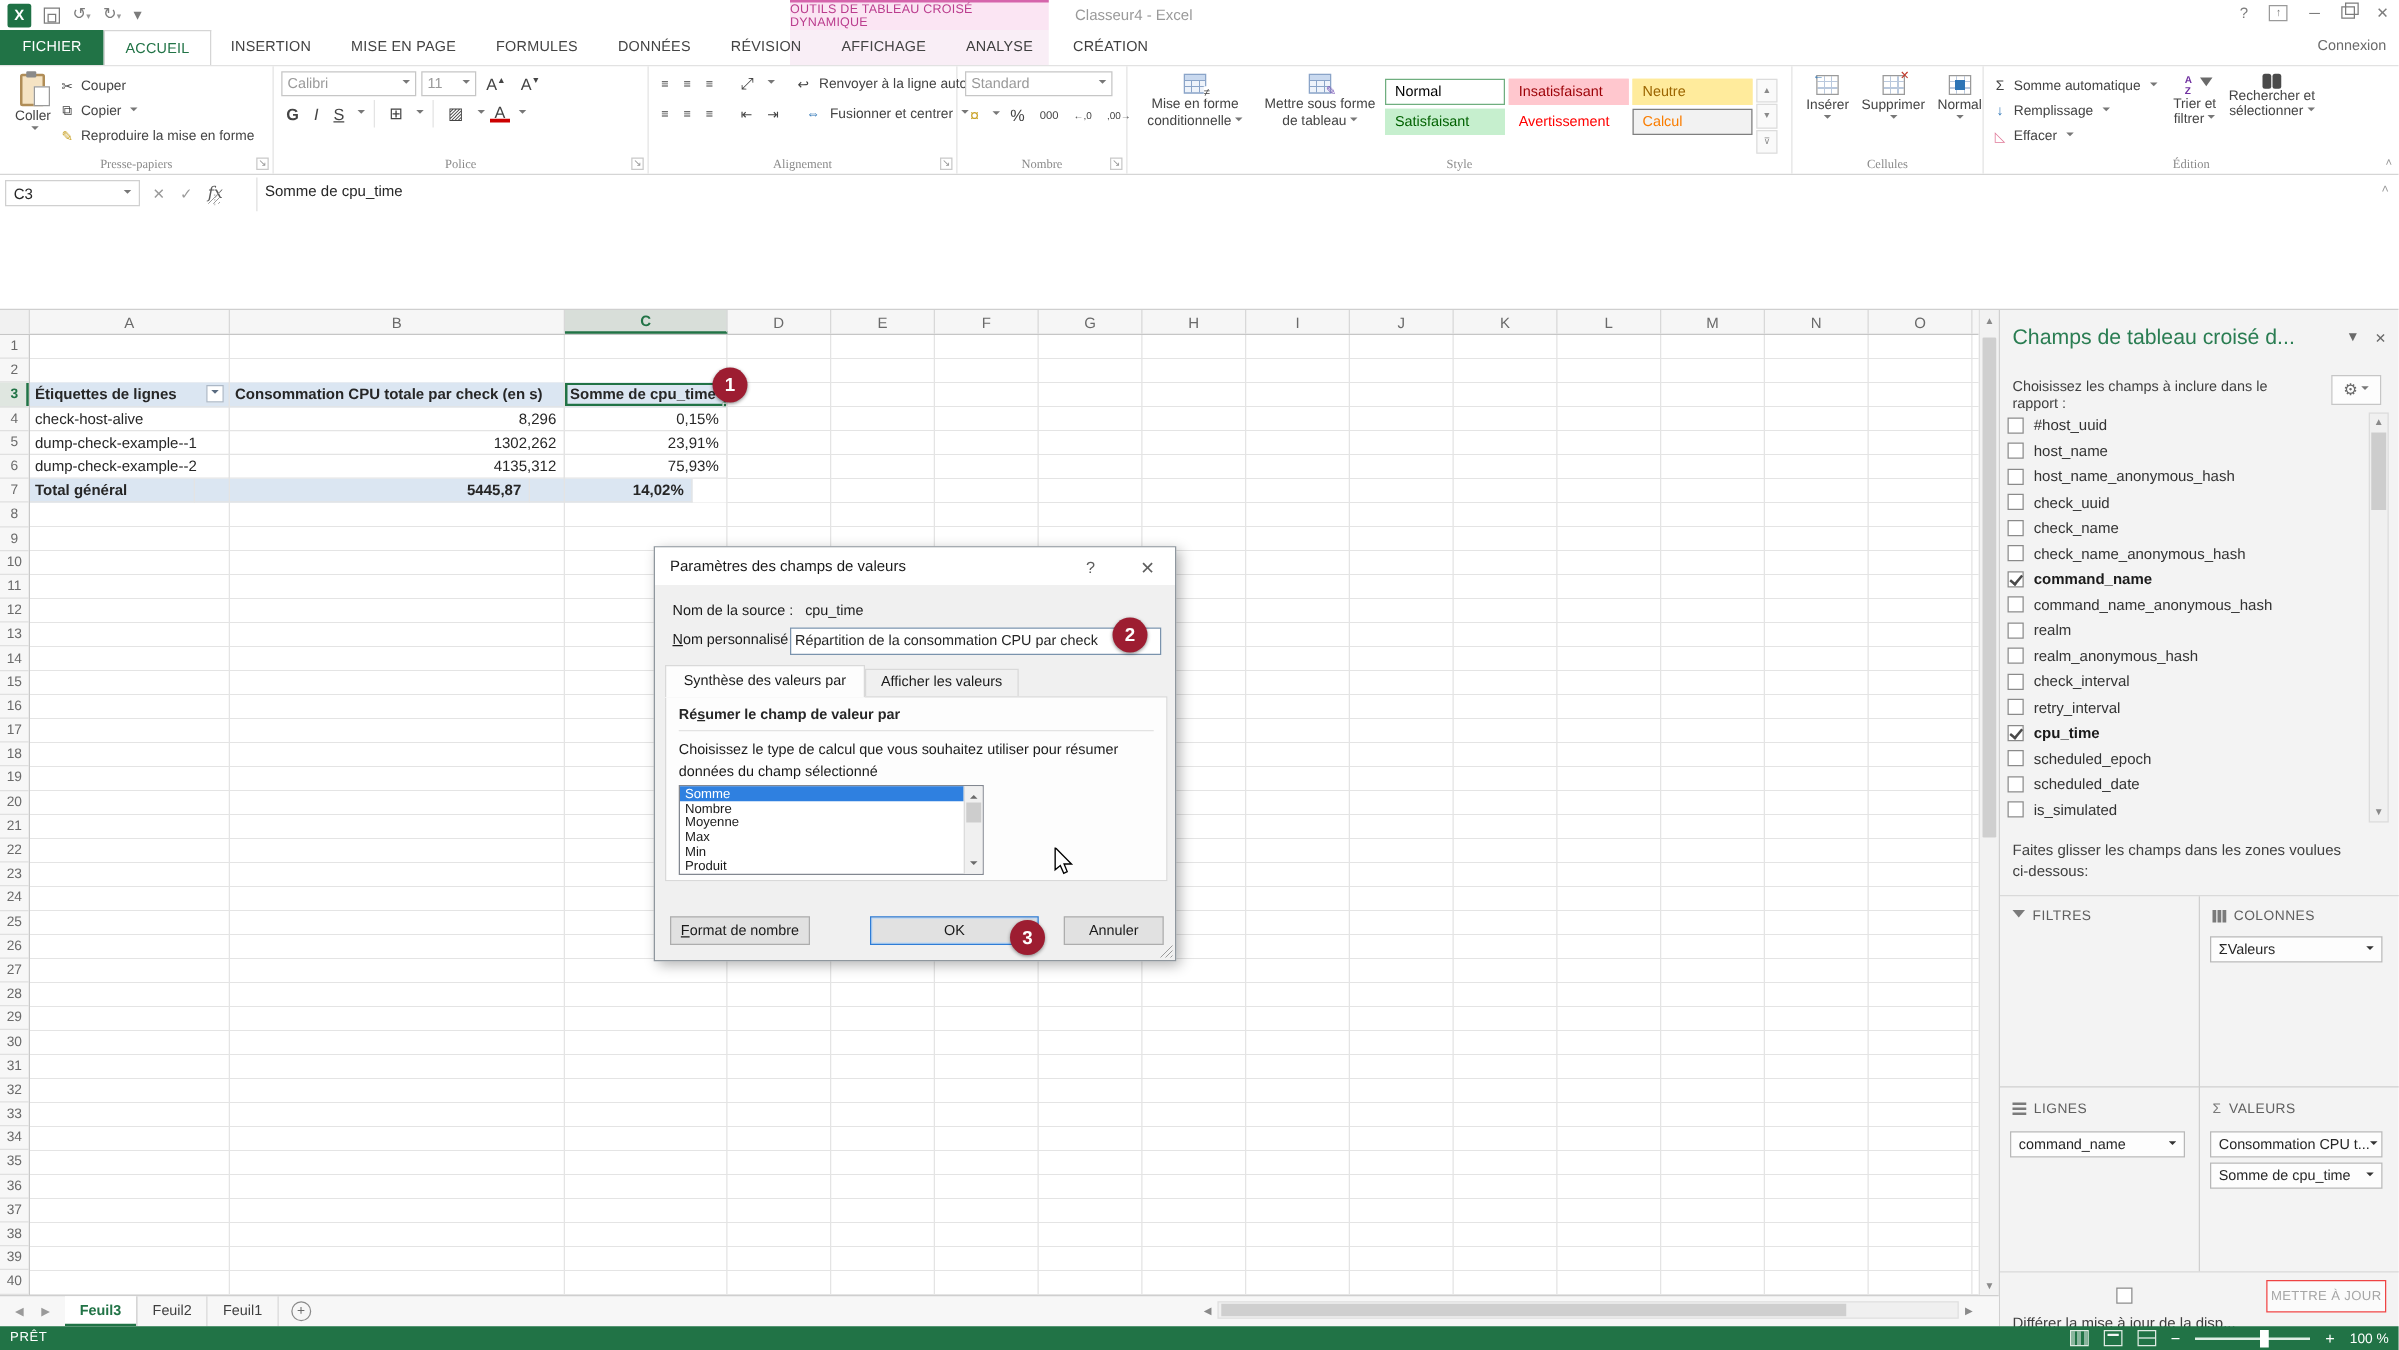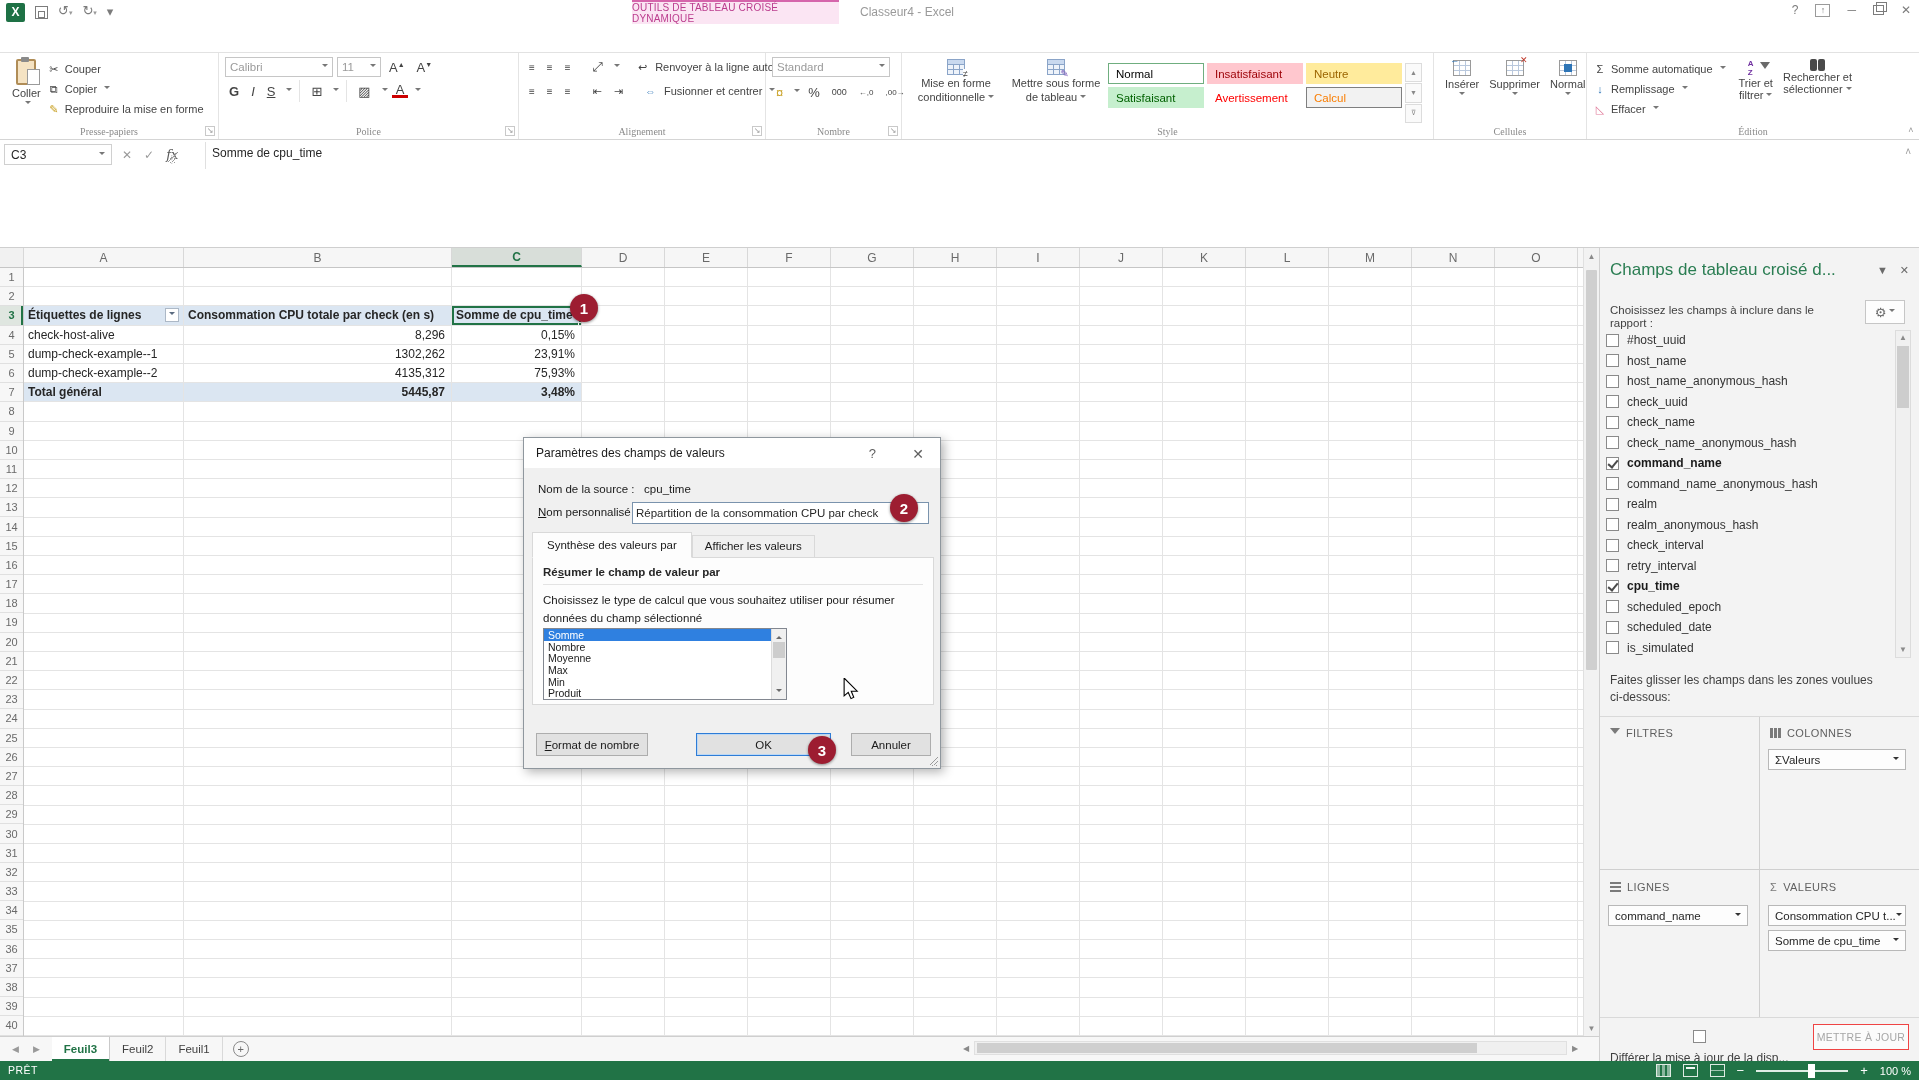--- a/index.html
+++ b/index.html
@@ -213,20 +213,36 @@
     <div class="win-title">Classeur4 - Excel</div>
     <div class="winctl">
       <span>?</span>
       <span class="box-up">↑</span>
       <span>─</span>
       <span class="restore"></span>
       <span>✕</span>
     </div>
   </div>
 
+  <div class="tabrow">
+    <div class="ctx-tab-bg"></div>
+    <div class="tabs" id="ribbonTabs">
+        <div class="tab file">FICHIER</div>
+        <div class="tab active">ACCUEIL</div>
+        <div class="tab">INSERTION</div>
+        <div class="tab">MISE EN PAGE</div>
+        <div class="tab">FORMULES</div>
+        <div class="tab">DONNÉES</div>
+        <div class="tab">RÉVISION</div>
+        <div class="tab">AFFICHAGE</div>
+        <div class="tab ctx">ANALYSE</div>
+        <div class="tab ctx">CRÉATION</div>
+      </div>
+    <div class="connexion">Connexion</div>
+  </div>
 
   <div class="ribbon">
 
     <div class="rgroup" style="width:219px">
       <div style="display:flex;">
         <div class="bigbtn">
           <span class="clip-ic"></span>
           <span class="lbl">Coller</span>
             <span class="dd"></span>
         </div>
@@ -508,23 +524,23 @@
           <div class="pcell " style="width: 160px;">dump-check-example--1</div>
           <div class="pcell num" style="width: 268px;">1302,262</div>
           <div class="pcell num" style="width: 130px;">23,91%</div>
         </div>
         <div class="prow ">
           <div class="pcell " style="width: 160px;">dump-check-example--2</div>
           <div class="pcell num" style="width: 268px;">4135,312</div>
           <div class="pcell num" style="width: 130px;">75,93%</div>
         </div>
         <div class="prow total">
-          <div class="pcell " style="width: 160px;">Total général</div>
+          <div class="pcell " style="width: 132px;">Total général</div>
           <div class="pcell num" style="width: 268px;">5445,87</div>
-          <div class="pcell num" style="width: 130px;">3,48%</div>
+          <div class="pcell num" style="width: 130px;">14,02%</div>
         </div>
       </div>
   <div class="vline" style="left: 183px;"></div>
       <div class="vline" style="left: 451px;"></div>
       <div class="vline" style="left: 581px;"></div>
       <div class="vline" style="left: 664px;"></div>
       <div class="vline" style="left: 747px;"></div>
       <div class="vline" style="left: 830px;"></div>
       <div class="vline" style="left: 913px;"></div>
       <div class="vline" style="left: 996px;"></div>

